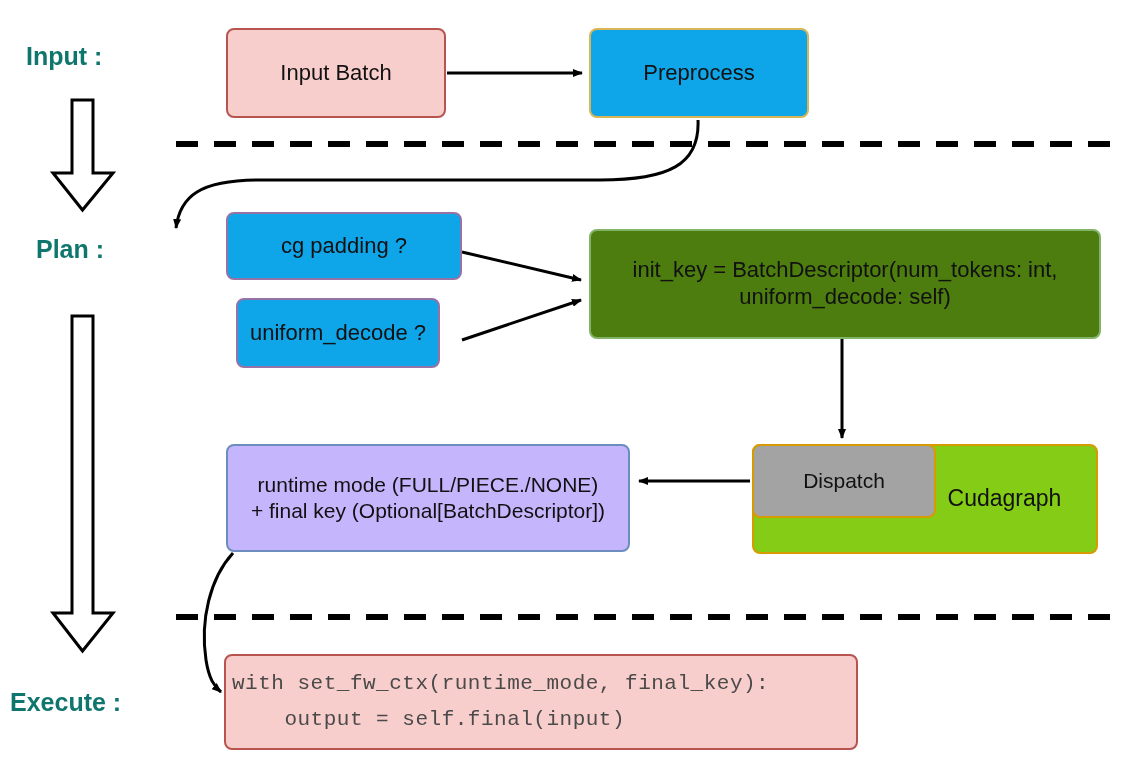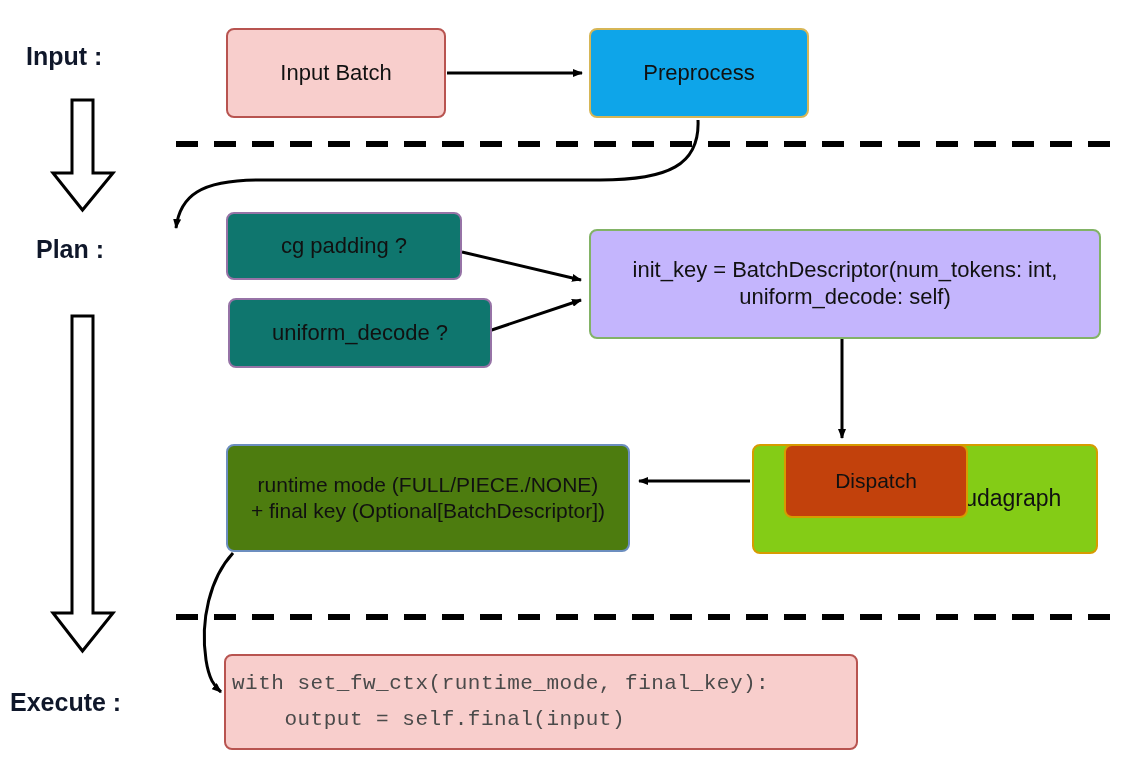--- a/index.html
+++ b/index.html
@@ -23,21 +23,21 @@
     top: 0;
     width: 1142px;
     height: 770px;
     pointer-events: none;
   }
   .stage-label {
     position: absolute;
     font-family: "Liberation Sans", sans-serif;
     font-weight: bold;
     font-size: 25px;
-    color: #0f172a;
+    color: #0f766e;
     white-space: nowrap;
     letter-spacing: 0px;
   }
   .node {
     position: absolute;
     box-sizing: border-box;
     border-radius: 8px;
     border: 2px solid #000;
     display: flex;
     align-items: center;
@@ -51,39 +51,38 @@
   }
   .node-pink {
     background: #f8cecc;
     border-color: #b85450;
   }
   .node-yellow {
     background: #0ea5e9;
     border-color: #d6b656;
   }
   .node-purple {
-    background: #0f766e;
+    background: #0ea5e9;
     border-color: #9673a6;
   }
   .node-green {
-    background: #c4b5fd;
+    background: #4d7c0f;
     border-color: #82b366;
   }
   .node-blue {
-    background: #4d7c0f;
+    background: #c4b5fd;
     border-color: #6c8ebf;
   }
   .node-orange-outer {
     background: #84cc16;
     border-color: #d79b00;
   }
   .node-orange-inner {
-    background: #c2410c;
+    background: #a3a3a3;
     border-color: #d79b00;
-    margin-left: 32px;
   }
   .code-node {
     font-family: "Liberation Mono", monospace;
     font-size: 21px;
     color: #4a4a4a;
     letter-spacing: 0.5px;
     white-space: pre;
     text-align: left;
     justify-content: flex-start;
     line-height: 1.35;
@@ -148,21 +147,21 @@
   </div>
 
   <div class="node node-yellow" style="left:589px; top:28px; width:220px; height:90px;">
     <span>Preprocess</span>
   </div>
 
   <div class="node node-purple" style="left:226px; top:212px; width:236px; height:68px;">
     <span>cg padding ?</span>
   </div>
 
-  <div class="node node-purple" style="left:228px; top:298px; width:264px; height:70px;">
+  <div class="node node-purple" style="left:236px; top:298px; width:204px; height:70px;">
     <span>uniform_decode ?</span>
   </div>
 
   <div class="node node-green" style="left:589px; top:229px; width:512px; height:110px; flex-direction:column;">
     <span>init_key = BatchDescriptor(num_tokens: int,</span>
     <span>uniform_decode: self)</span>
   </div>
 
   <div class="node node-blue" style="left:226px; top:444px; width:404px; height:108px; flex-direction:column; font-size:21px;">
     <span>runtime mode (FULL/PIECE./NONE)</span>

